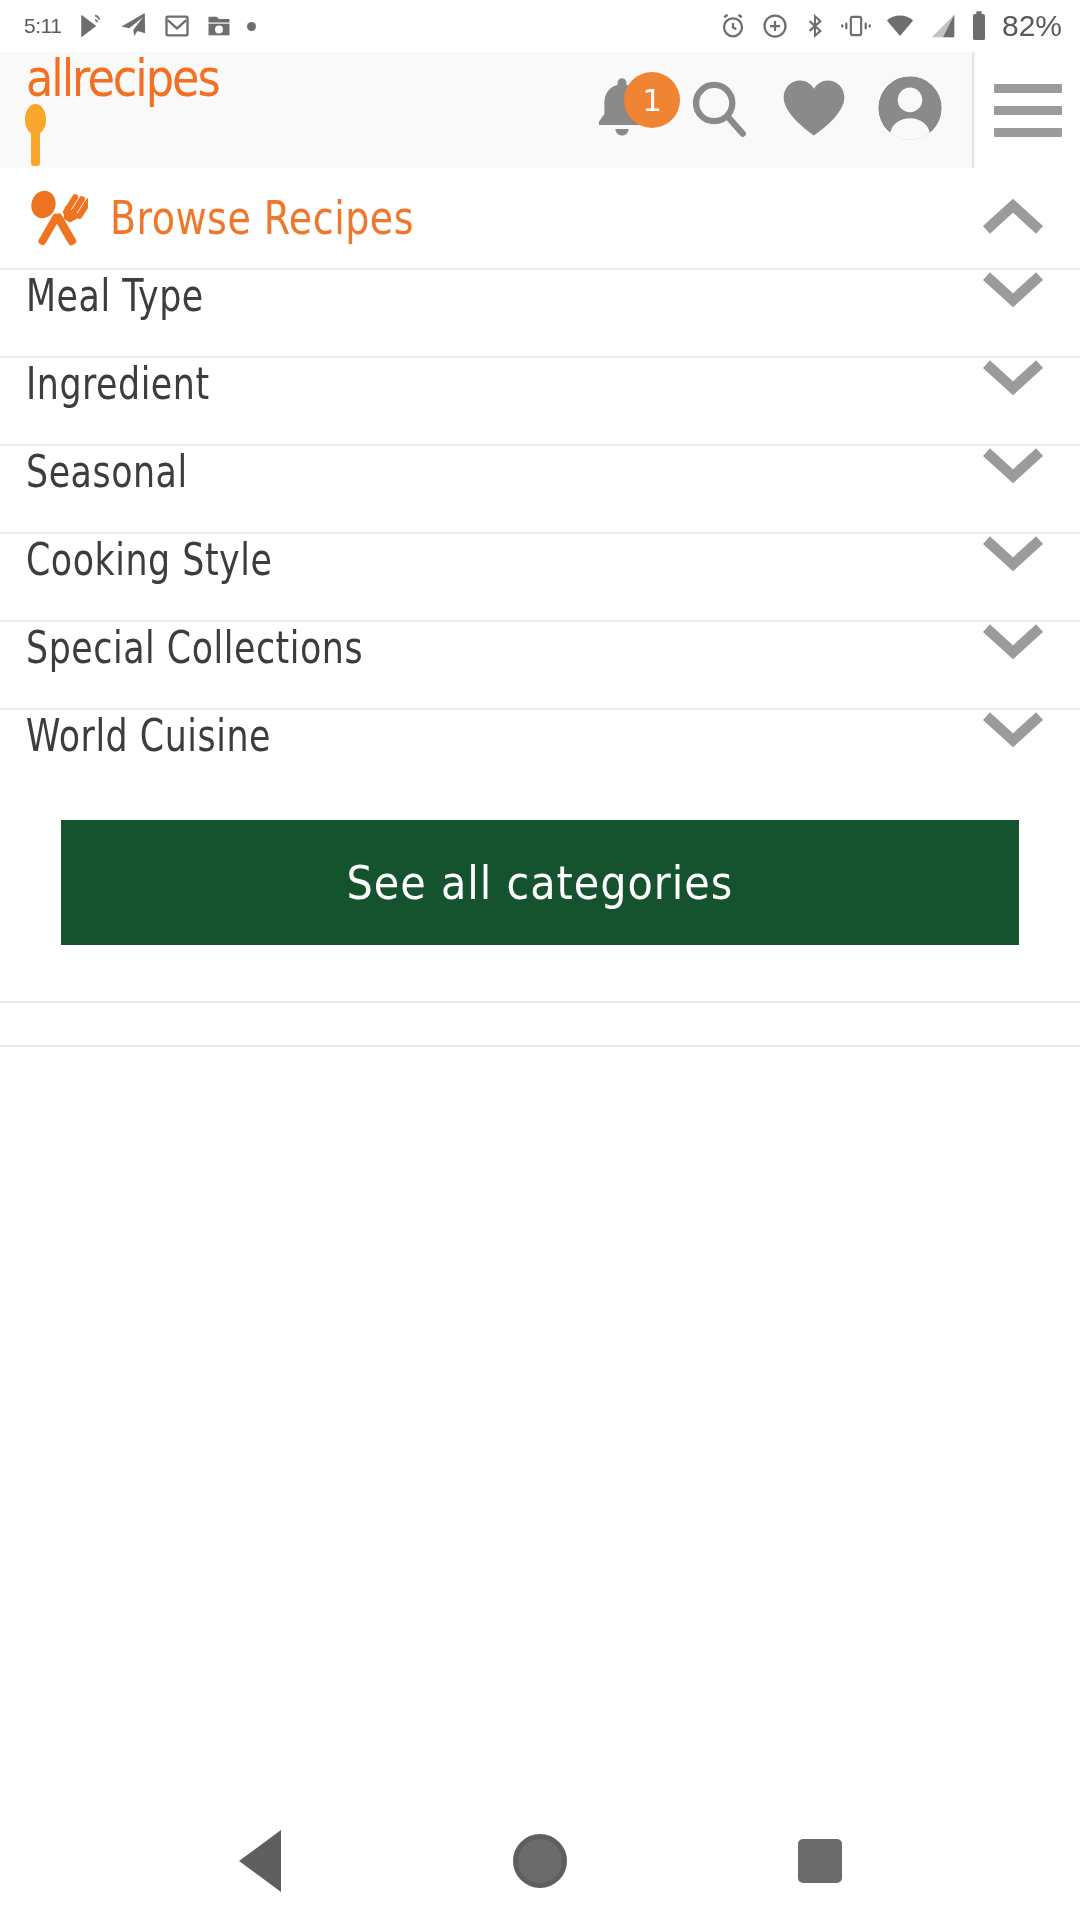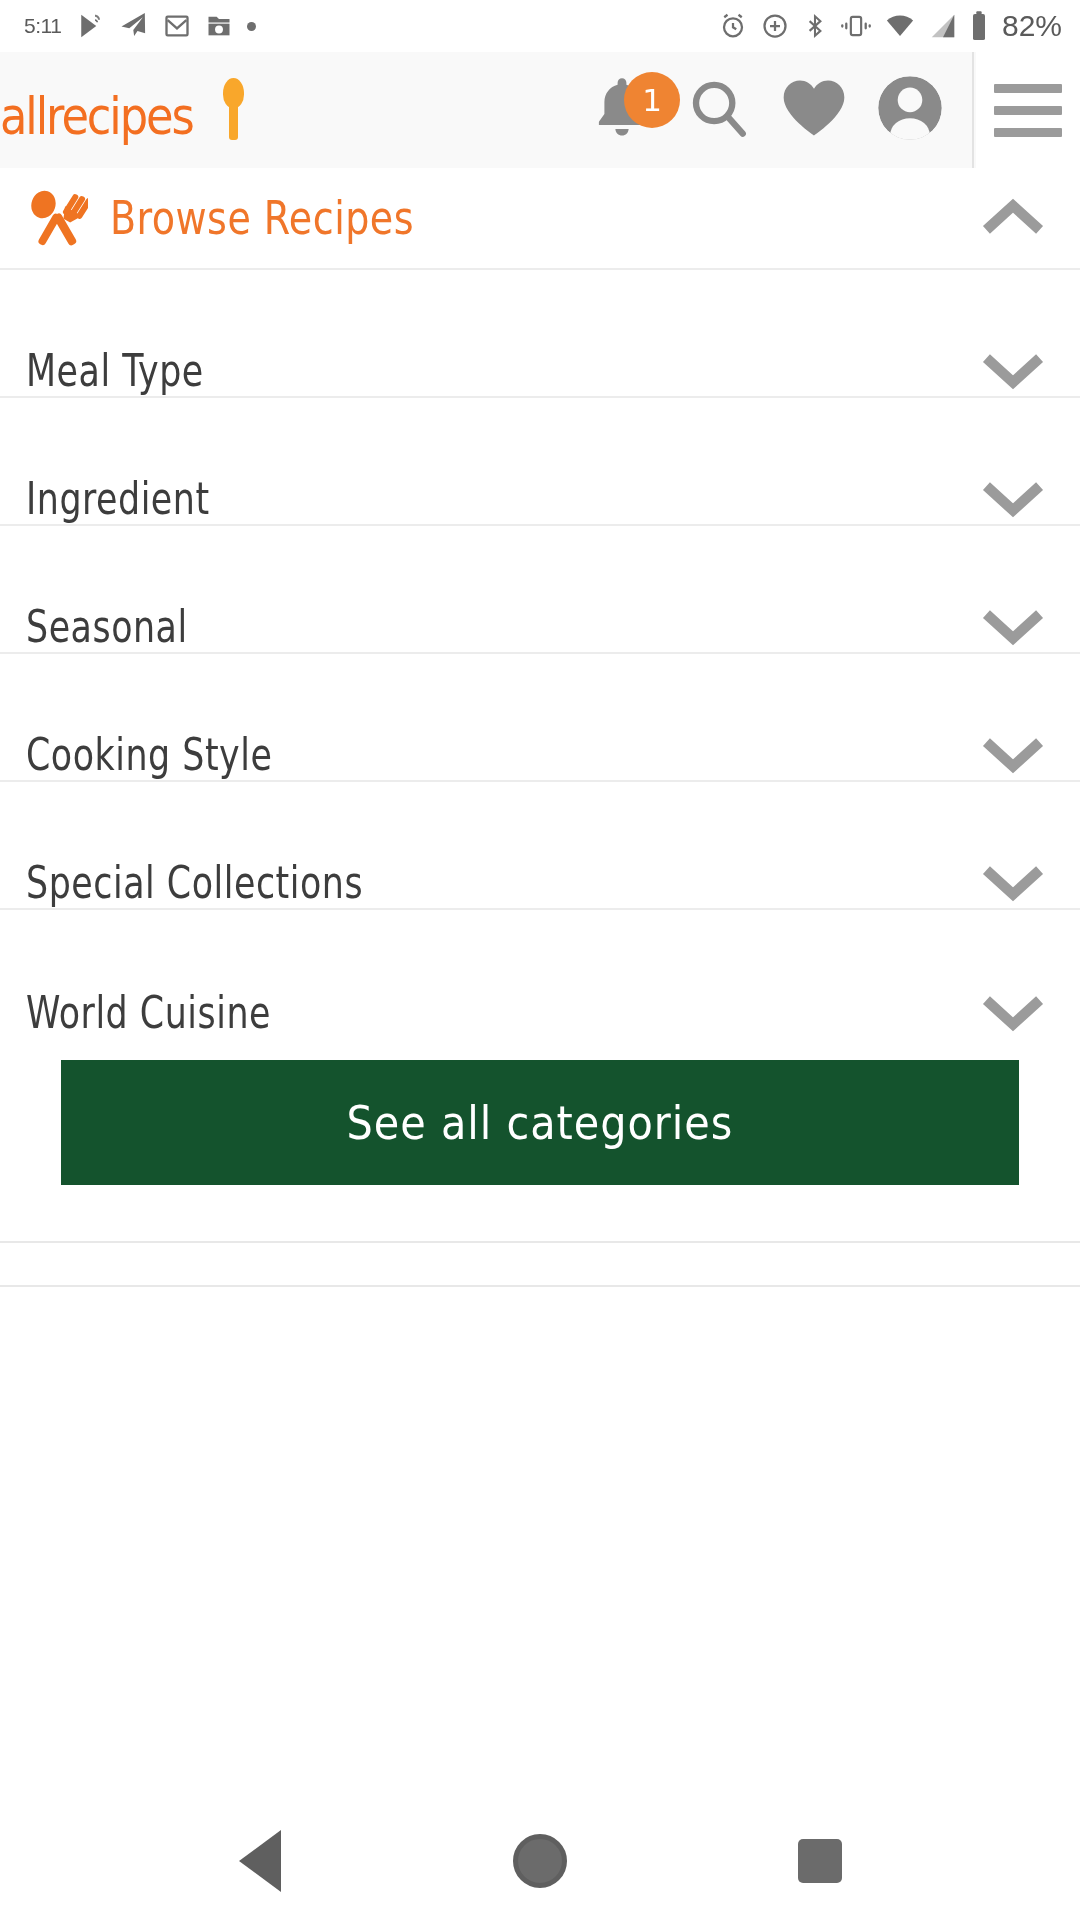--- a/index.html
+++ b/index.html
@@ -13,21 +13,21 @@
   .sb-left { display:flex; align-items:center; gap:14px; }
   .sb-right { display:flex; align-items:center; gap:12px; }
   .sb-time { font-size:21px; color:#5a5a5a; font-weight:400; letter-spacing:-0.5px; }
   .sb-ico { display:block; color:#6e6e6e; }
   .sb-batt-txt { font-size:30px; color:#5a5a5a; margin-left:2px; }
   .dot-ico { width:9px; height:9px; border-radius:50%; background:#6e6e6e; display:block; }
 
   
   .appheader { position:relative; height:116px; width:1080px; background:#f9f9f9;
     display:flex; align-items:center; }
-  .logo { display:flex; align-items:flex-end; }
+  .logo { margin-left:26px; display:flex; align-items:flex-start;flex-direction:column; }
   .logo-text { font-size:52px; color:#f36f21; font-weight:400;
     font-family:"DejaVu Sans", sans-serif; letter-spacing:-2.4px;
     transform:scaleX(0.86); transform-origin:left bottom; line-height:1; }
   .logo-spoon { position:relative; width:26px; height:64px; margin-left:-4px; }
   .logo-spoon .bowl { position:absolute; top:0; left:3px; width:21px; height:30px;
     background:#f9a72b; border-radius:50% 50% 45% 45%; }
   .logo-spoon .stem { position:absolute; top:26px; left:9px; width:9px; height:36px;
     background:#f9a72b; border-radius:3px; }
 
   .hdr-icons { display:flex; align-items:center; margin-left:auto; }
@@ -47,21 +47,21 @@
     padding:0 36px 0 26px; background:#ffffff; }
   .browse-icon { width:62px; height:58px; position:relative; flex:none; margin-right:22px; }
   .browse-label { font-size:46px; color:#f0762a; letter-spacing:0.5px;
     font-family:"DejaVu Sans Condensed","DejaVu Sans", sans-serif;
     font-stretch:condensed; font-weight:300; transform:scaleX(0.92);
     transform-origin:left center; white-space:nowrap; }
   .chev { margin-left:auto; flex:none; }
 
   
   .cat-list { border-top:2px solid #ececec; }
-  .cat-row { height:128px; display:flex; align-items:flex-end;
+  .cat-row { height:88px; display:flex; align-items:flex-start;
     padding:0 36px 0 26px; border-bottom:2px solid #ececec; background:#ffffff; }
   .cat-label { font-size:44px; color:#3d3d3d; letter-spacing:0.6px;
     font-family:"DejaVu Sans Condensed","DejaVu Sans", sans-serif;
     font-stretch:condensed; font-weight:300; transform:scaleX(0.88);
     transform-origin:left center; white-space:nowrap; }
   .cat-row:last-child { border-bottom:none; }
 
   
   .cta-wrap { padding:22px 0 0 0; display:flex; justify-content:center; }
   .cta-btn { width:958px; height:125px; background:#14532d; border:none;

